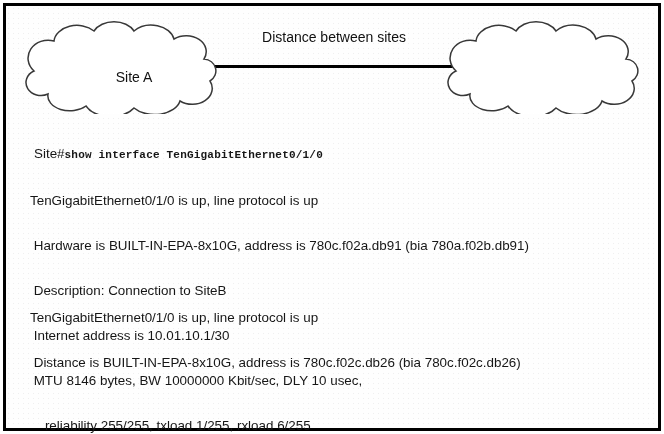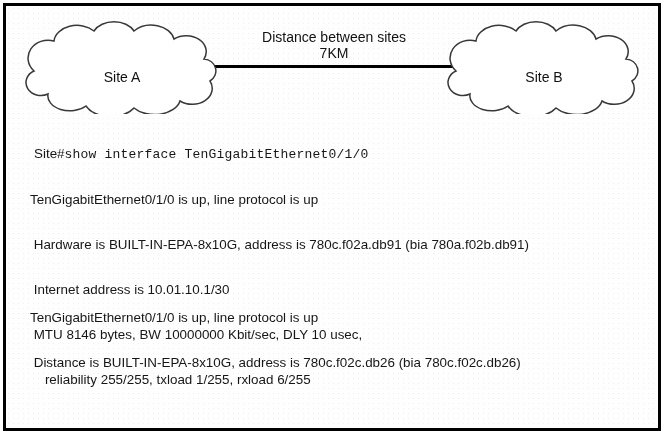--- a/index.html
+++ b/index.html
@@ -23,76 +23,75 @@
   .wan-line {
     position: absolute; left: 185px; top: 59px;
     width: 285px; height: 3px; background: #000;
     z-index: 1;
   }
   .cloud { position: absolute; width: 200px; height: 95px; z-index: 2; }
   .cloud.a { left: 16px; top: 13px; }
   .cloud.b { left: 438px; top: 13px; }
   .cloud-label {
     position: absolute; width: 200px; text-align: center;
-    top: 50px; left: 0;
+    top: 50px; left: 12px;
     font-size: 14px; color: #111; z-index: 3;
   }
   .link-label {
     position: absolute; left: 228px; top: 23px; width: 200px;
     text-align: center; font-size: 14px; line-height: 16px; color: #111;
     z-index: 3;
   }
   
   .console {
     position: absolute; left: 24px; width: 620px;
     font-size: 13.4px; line-height: 15px; color: #161616;
     white-space: pre;
   }
   .console.a { top: 110px; }
   .console.b { top: 274px; }
   .cmdline { padding-left: 4px; }
   .cmd {
     font-family: "Liberation Mono", "DejaVu Sans Mono", monospace;
-    font-weight: normal; font-size: 13px; letter-spacing: 0.2px;
+    font-weight: bold; font-size: 11px; letter-spacing: 0.2px;
   }
 </style>
 </head>
 <body>
 
 <div class="frame">
 
   <div class="diagram">
 
     <div class="wan-line"></div>
 
     <div class="link-label">
       <div>Distance between sites</div>
-      <div>7KM</div>
     </div>
 
     <div class="cloud a">
       <svg viewBox="0 0 200 95" width="200" height="95">
         <path d="M12,52 A20,18 0 0 1 32,22 A23,17 0 0 1 72,12 A22,16 0 0 1 112,12 A23,17 0 0 1 152,20 A20,16 0 0 1 182,40 A13,12 0 0 1 188,62 A20,16 0 0 1 158,82 A26,17 0 0 1 112,89 A27,17 0 0 1 64,87 A22,15 0 0 1 26,75 A15,13 0 0 1 12,52 Z" fill="#ffffff" stroke="#383838" stroke-width="1.5"></path>
       </svg>
       <div class="cloud-label">Site A</div>
     </div>
 
     <div class="cloud b">
       <svg viewBox="0 0 200 95" width="200" height="95">
         <path d="M12,52 A20,18 0 0 1 32,22 A23,17 0 0 1 72,12 A22,16 0 0 1 112,12 A23,17 0 0 1 152,20 A20,16 0 0 1 182,40 A13,12 0 0 1 188,62 A20,16 0 0 1 158,82 A26,17 0 0 1 112,89 A27,17 0 0 1 64,87 A22,15 0 0 1 26,75 A15,13 0 0 1 12,52 Z" fill="#ffffff" stroke="#383838" stroke-width="1.5"></path>
       </svg>
-      <div class="cloud-label">Site B</div>
     </div>
 
   </div>
 
   <div class="console a">
     <div class="cmdline"><span>Site#</span><span class="cmd">show interface TenGigabitEthernet0/1/0</span></div>
     <div>TenGigabitEthernet0/1/0 is up, line protocol is up</div>
     <div> Hardware is BUILT-IN-EPA-8x10G, address is 780c.f02a.db91 (bia 780a.f02b.db91)</div>
+    <div> Description: Connection to SiteB</div>
     <div> Internet address is 10.01.10.1/30</div>
     <div> MTU 8146 bytes, BW 10000000 Kbit/sec, DLY 10 usec,</div>
     <div>    reliability 255/255, txload 1/255, rxload 6/255</div>
     
     
     
   </div>
 
   <div class="console b">
     <div>TenGigabitEthernet0/1/0 is up, line protocol is up</div>

